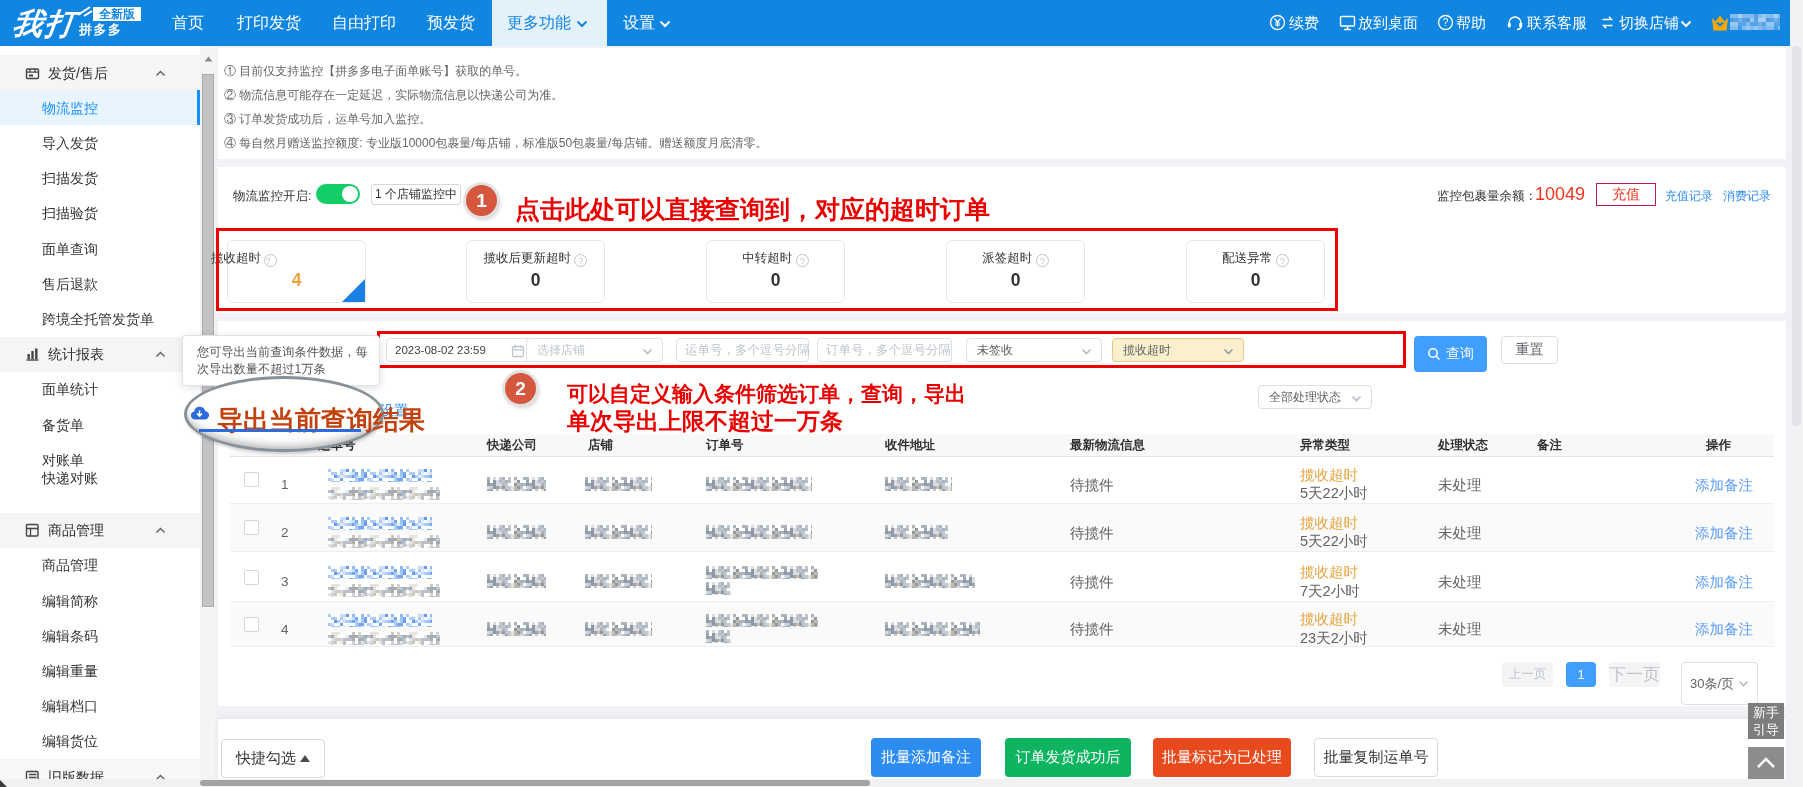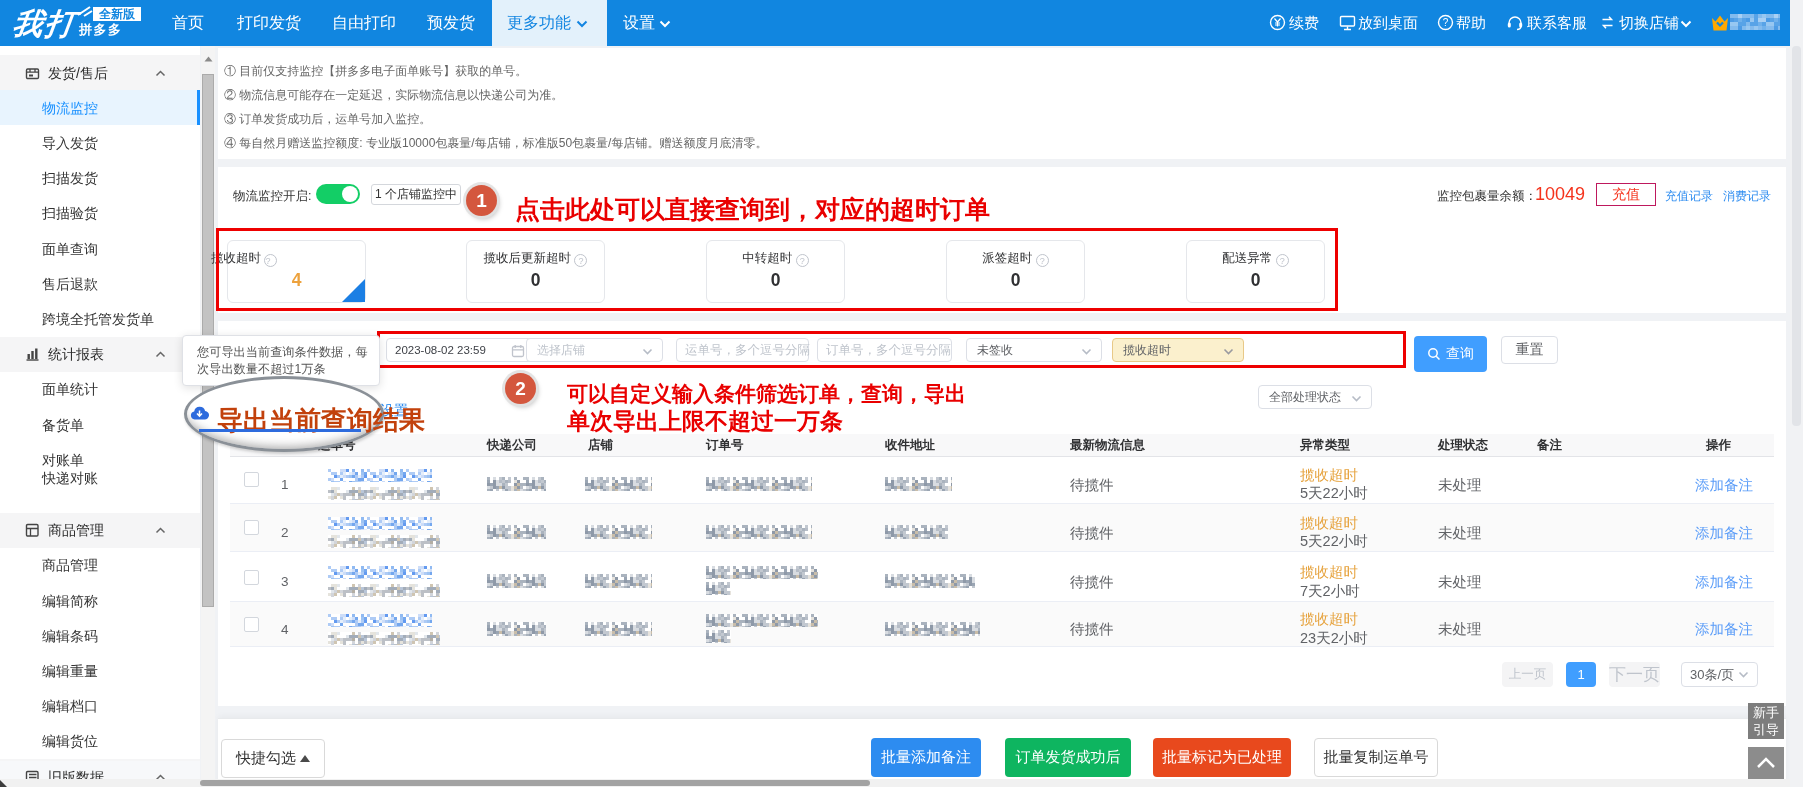--- a/index.html
+++ b/index.html
@@ -574,21 +574,21 @@
     </svg>
   </div>
 <div class="ab" style="left:1070px;top:620px;font-size:14.5px;color:#606266;z-index:3">待揽件</div>
 <div class="ab" style="left:1300px;top:610px;font-size:14.5px;color:#e6a23c;z-index:3">揽收超时</div>
 <div class="ab" style="left:1300px;top:629px;font-size:14.5px;color:#606266;z-index:3">23天2小时</div>
 <div class="ab" style="left:1438px;top:620px;font-size:14.5px;color:#606266;z-index:3">未处理</div>
 <div class="ab" style="left:1695px;top:620px;font-size:14.5px;color:#5a9cf8;z-index:3">添加备注</div>
 <div class="ab flex" style="left:1502px;top:662px;width:51px;height:25px;background:#f4f4f5;border-radius:4px;justify-content:center;font-size:12.5px;color:#bfc4cc;z-index:2">上一页</div>
 <div class="ab flex" style="left:1566px;top:662px;width:30px;height:25px;background:#409eff;border-radius:4px;justify-content:center;font-size:13px;color:#fff;z-index:2">1</div>
 <div class="ab flex" style="left:1609px;top:662px;width:51px;height:25px;background:#f4f4f5;border-radius:4px;justify-content:center;font-size:17px;color:#bfc4cc;z-index:2">下一页</div>
-<div class="ab flex" style="left:1681px;top:662px;width:77px;height:25px;background:#fff;border:1px solid #dcdfe6;border-radius:4px;justify-content:center;font-size:13px;color:#606266;z-index:2">30条/页 <svg width="11" height="7" style="margin-left:4px">
+<div class="ab flex" style="left:1681px;top:662px;width:77px;height:43px;background:#fff;border:1px solid #dcdfe6;border-radius:4px;justify-content:center;font-size:13px;color:#606266;z-index:2">30条/页 <svg width="11" height="7" style="margin-left:4px">
       <path d="M1.5 1.5 L5.5 5.5 L9.5 1.5" stroke="#b6bcc6" stroke-width="1.6" fill="none"></path>
     </svg></div>
 <div class="ab" style="left:218px;top:718px;width:1568px;height:69px;background:#fff;border-top:1px solid #e8eaec;box-shadow:0 -2px 6px rgba(0,0,0,0.04);z-index:2"></div>
 <div class="ab flex" style="left:221px;top:739px;width:104px;height:39px;background:#fff;border:1px solid #d9d9d9;border-radius:4px;justify-content:center;font-size:15px;color:#333;z-index:3">快捷勾选&nbsp;<span style="display:inline-block;width:0;height:0;border-left:5px solid transparent;border-right:5px solid transparent;border-bottom:7px solid #4a4a4a;"></span></div>
 <div class="btn" style="left:871px;top:738px;width:110px;height:39px;background:#2d8cf0;z-index:3">批量添加备注</div>
 <div class="btn" style="left:1005px;top:738px;width:126px;height:39px;background:#0eb560;z-index:3">订单发货成功后</div>
 <div class="btn" style="left:1153px;top:738px;width:138px;height:39px;background:#e8491d;z-index:3">批量标记为已处理</div>
 <div class="btn" style="left:1314px;top:738px;width:124px;height:39px;background:#fff;border:1px solid #d9d9d9;color:#333;z-index:3">批量复制运单号</div>
 <div class="ab" style="left:182px;top:335px;width:198px;height:51px;background:#fff;border:1px solid #dfe1e6;border-radius:4px;box-shadow:0 2px 10px rgba(0,0,0,0.12);z-index:41"></div>
 <div class="ab" style="left:275px;top:381px;width:10px;height:10px;background:#fff;border-right:1px solid #dfe1e6;border-bottom:1px solid #dfe1e6;transform:rotate(45deg);z-index:42"></div>

